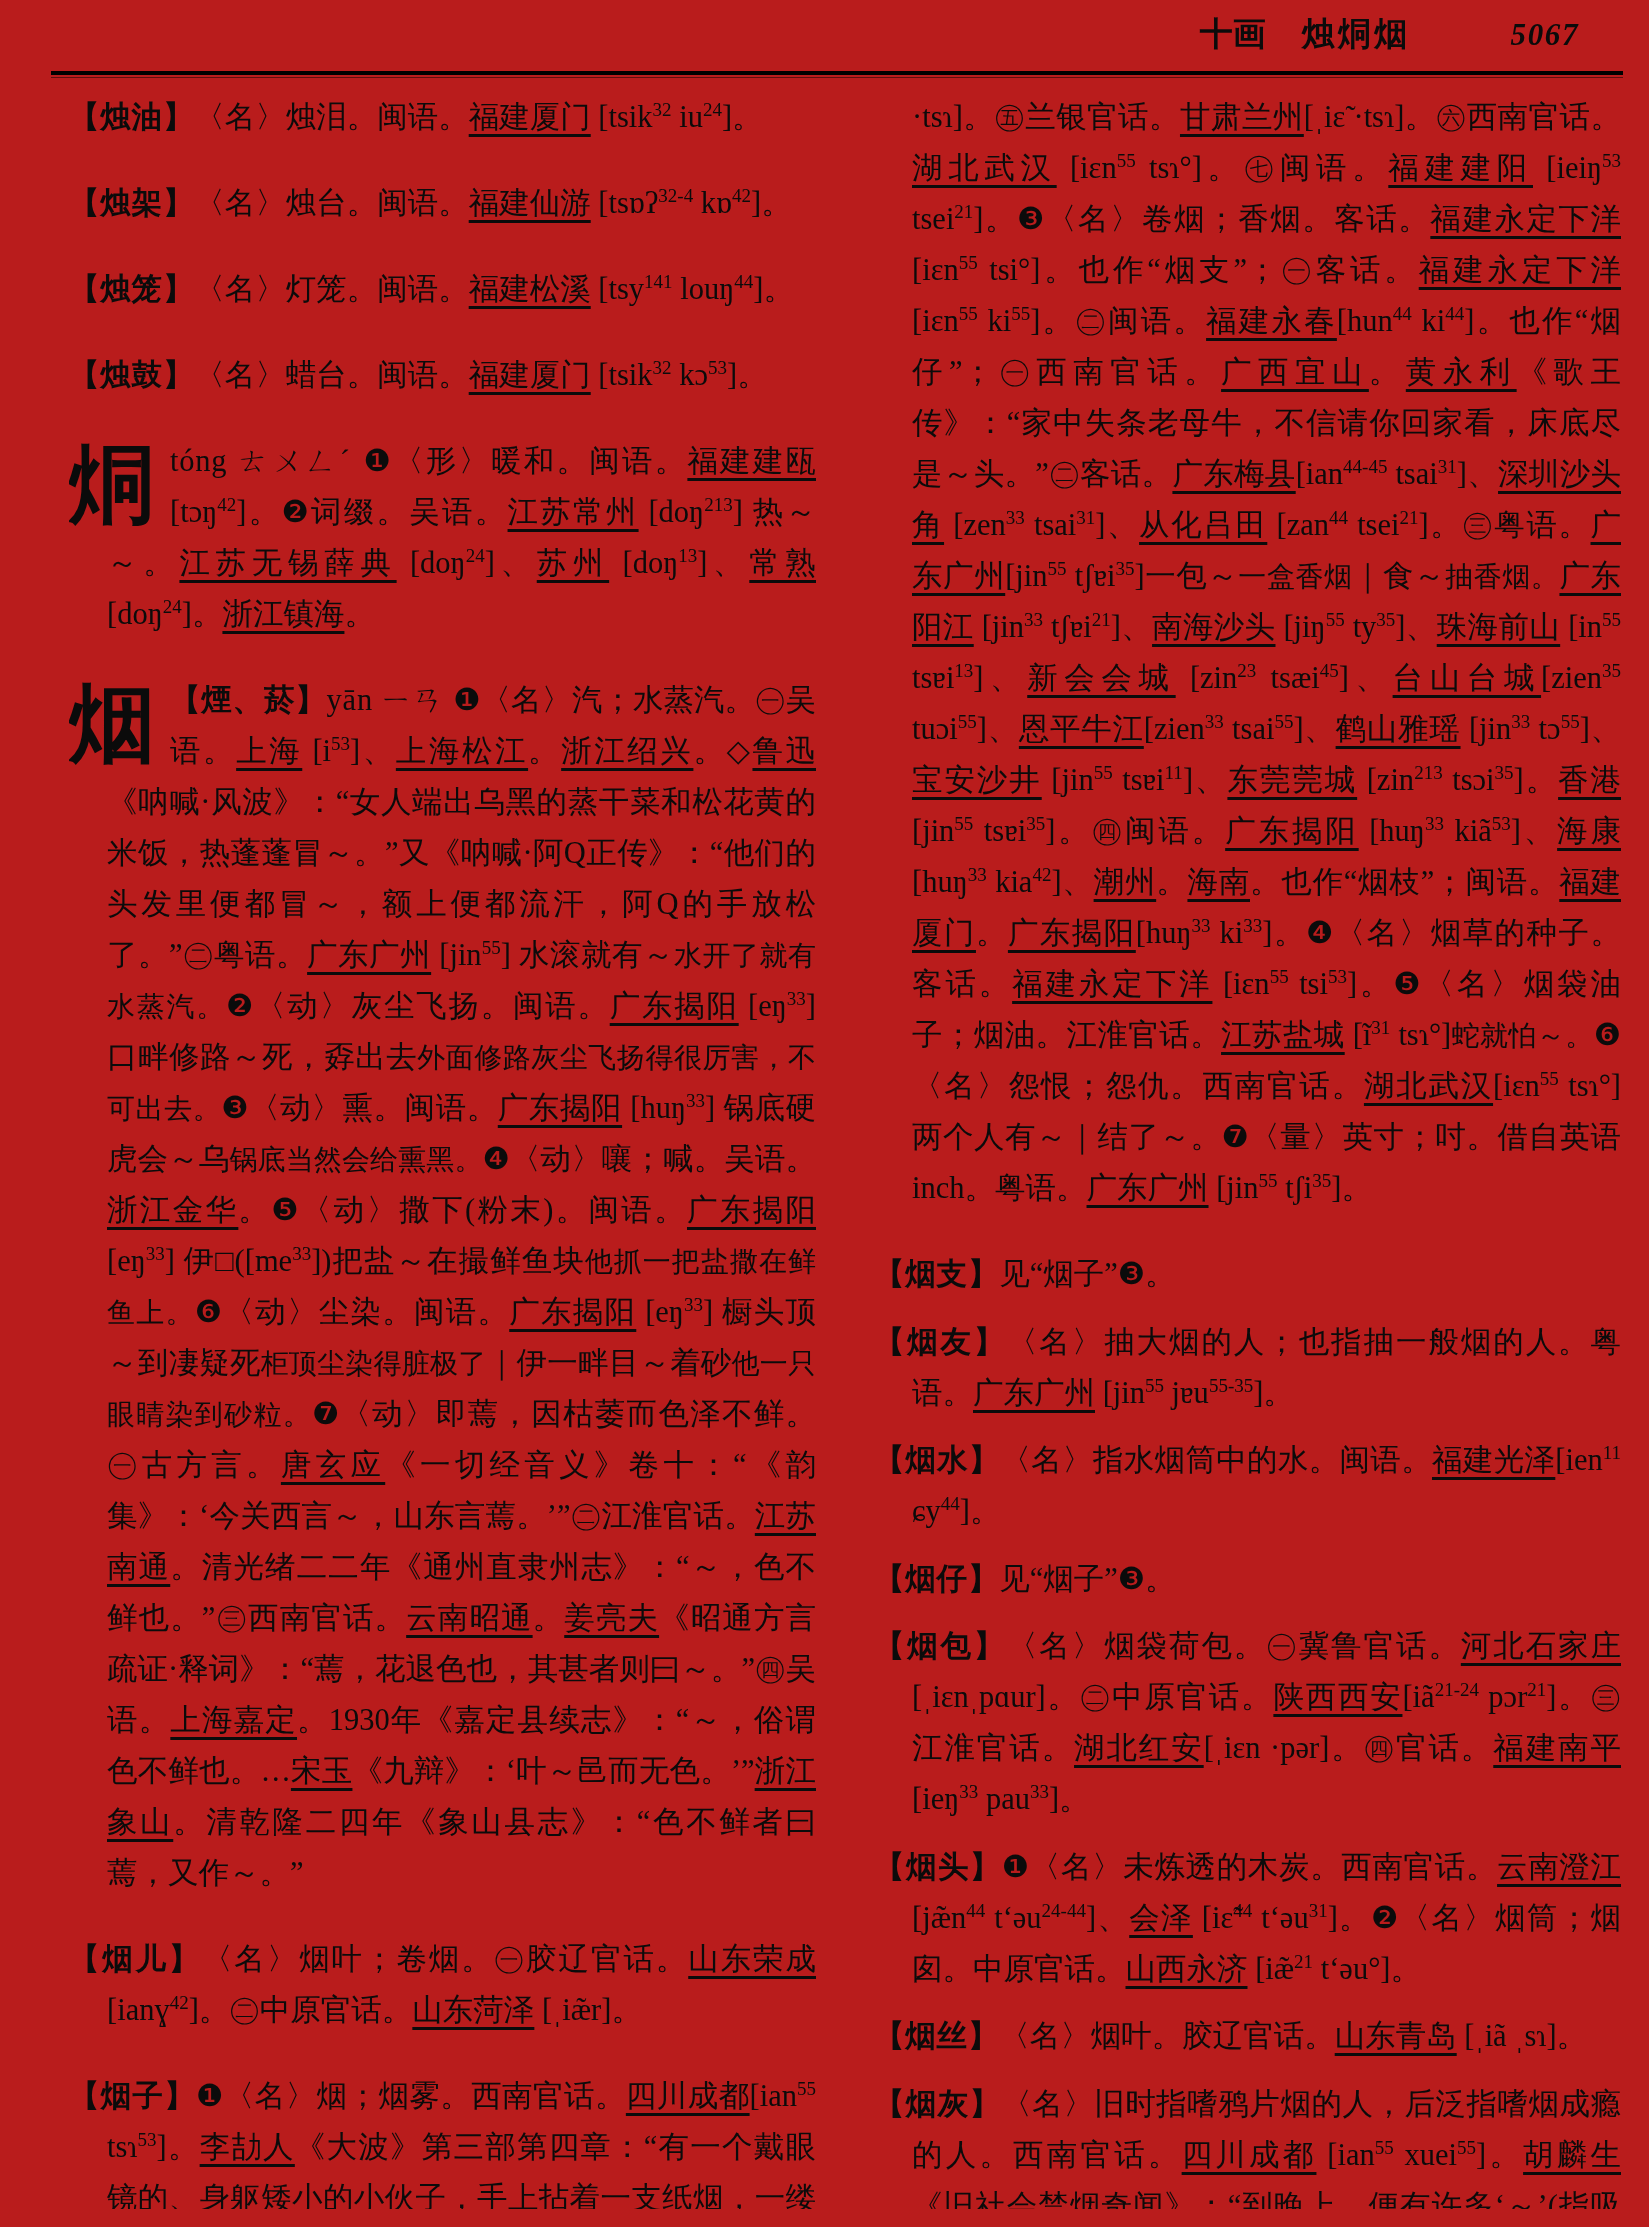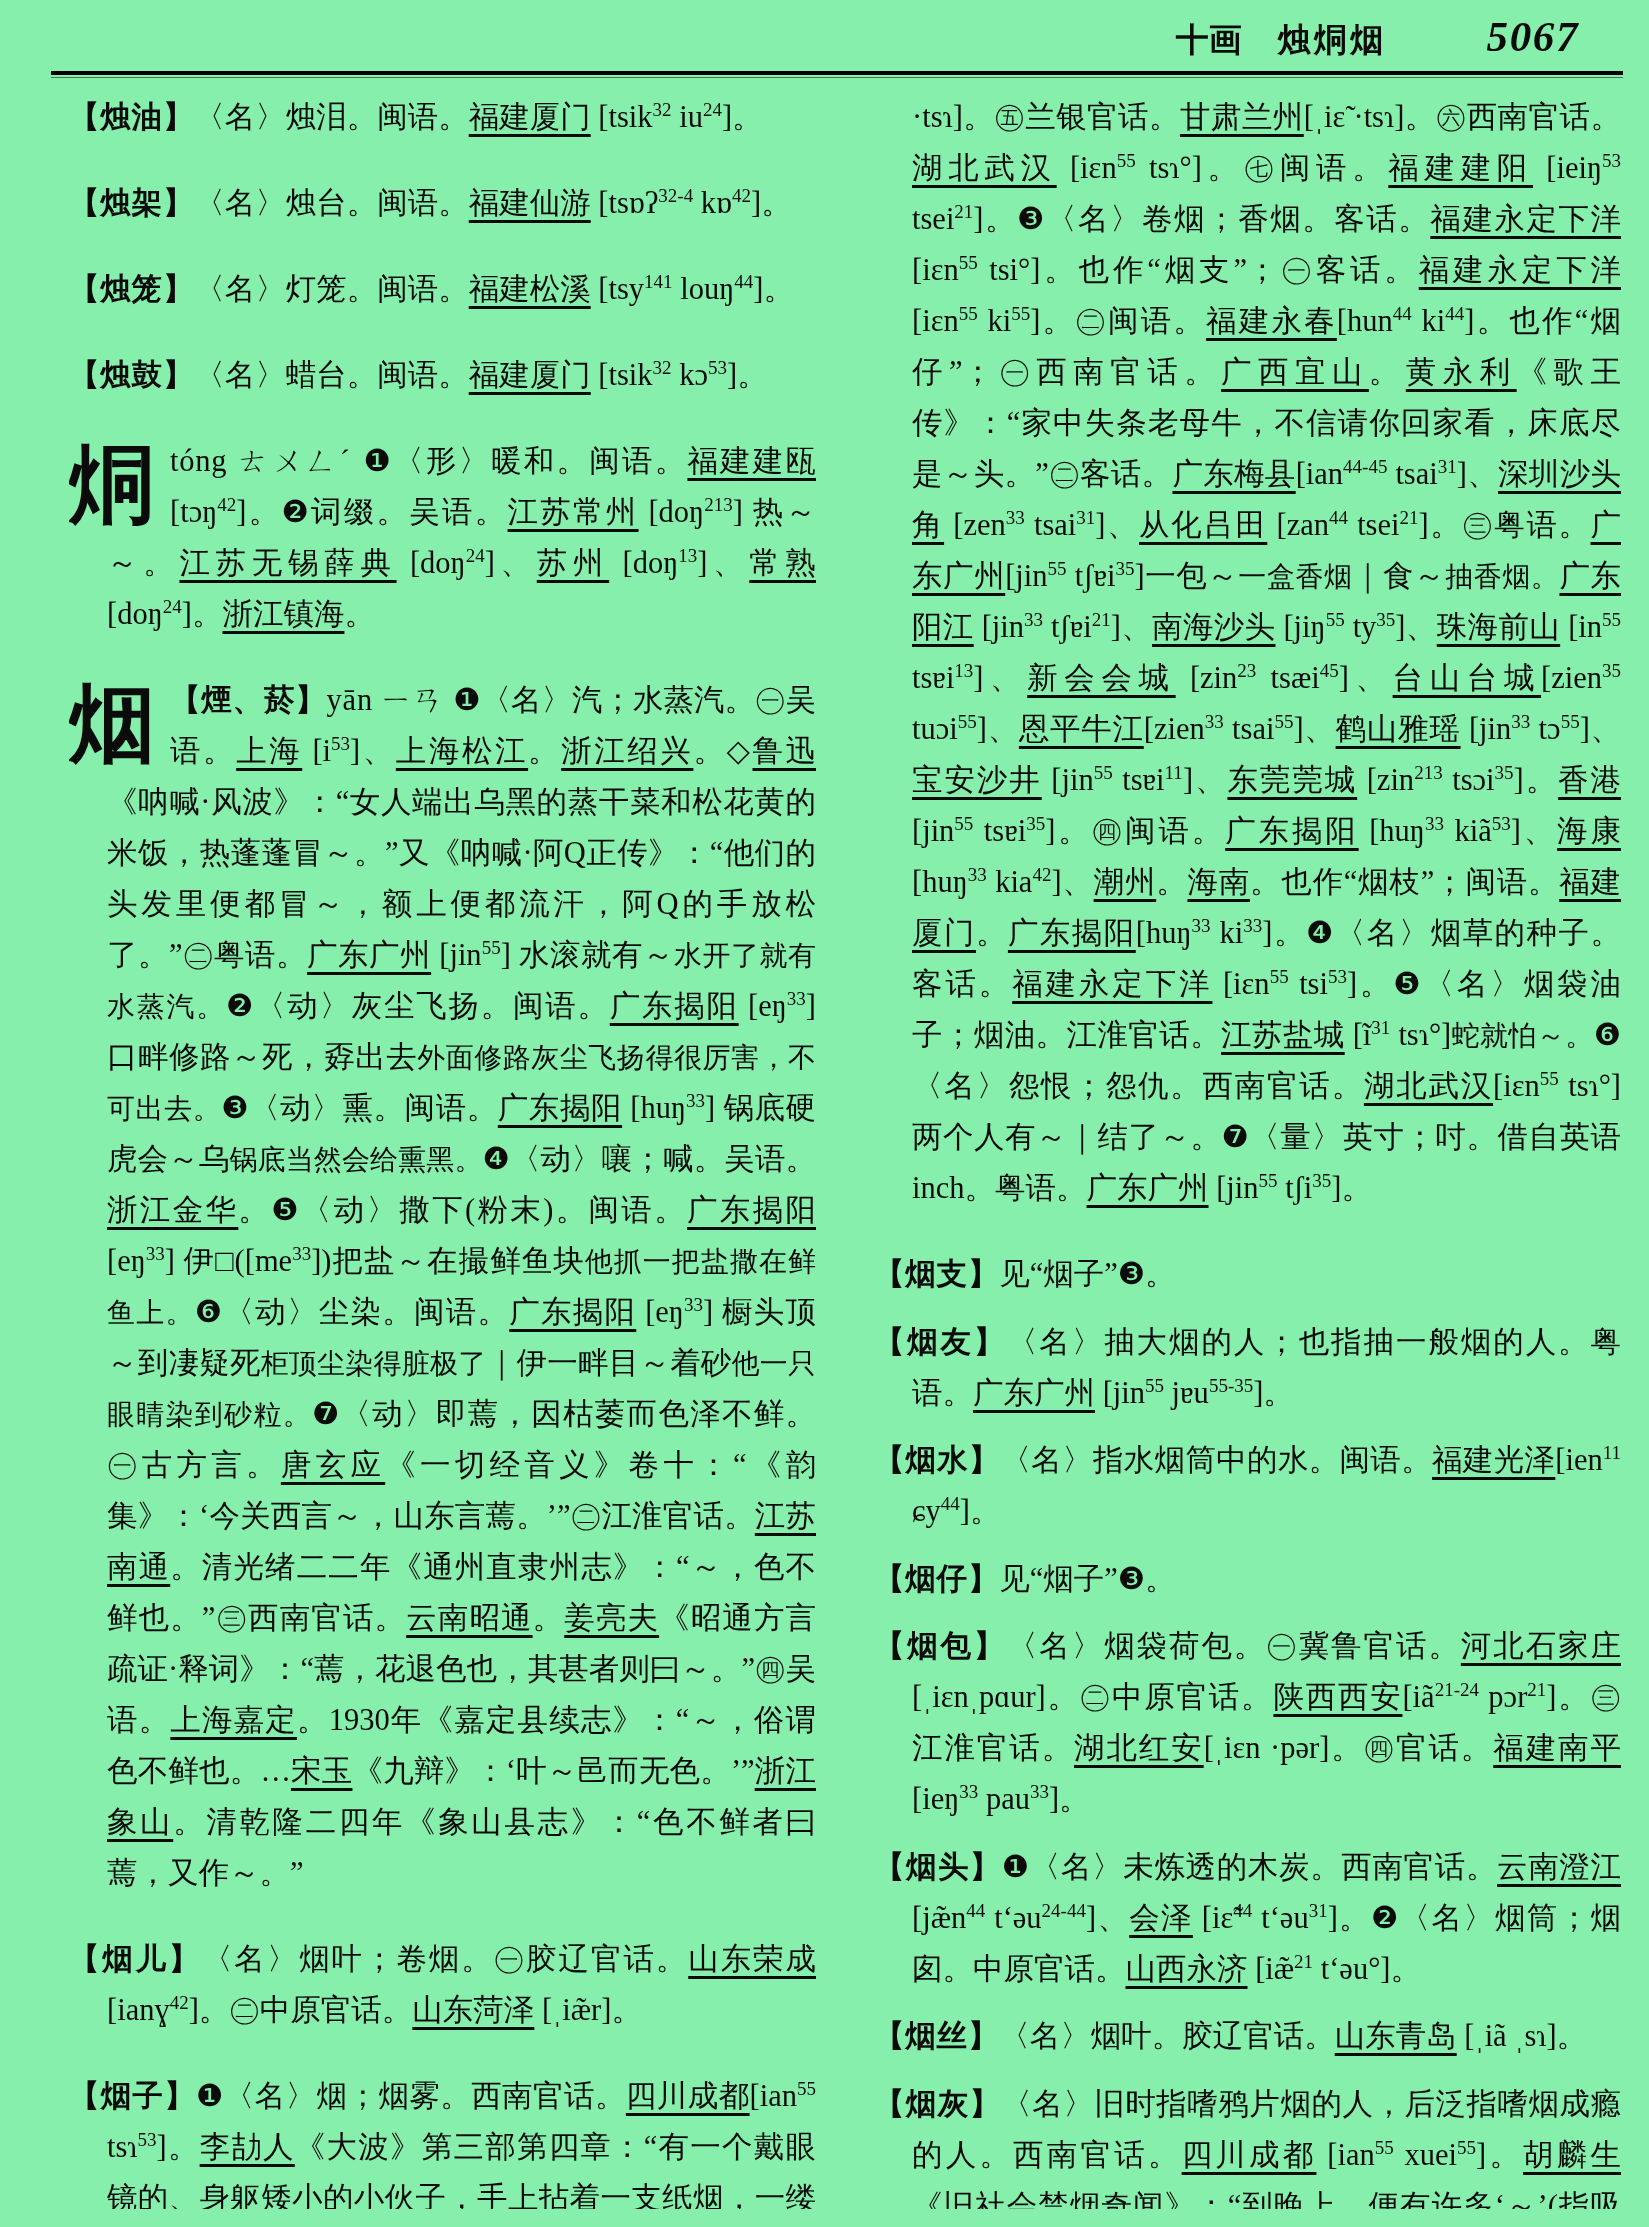--- a/index.html
+++ b/index.html
@@ -1,22 +1,22 @@
 <!DOCTYPE html>
 <html style="font-size:13.2px"><head>
 <meta charset="utf-8">
 <style>
   html,body{margin:0;padding:0;background:#d8d6d0;}
-  .page{position:relative;width:1650px;height:2227px;background:#86efac;
+  .page{position:relative;width:1650px;height:2227px;background:#b91c1c;
         font-family:"Liberation Serif","DejaVu Serif",serif;color:#0b0b0b;overflow:hidden;}
   .header{position:absolute;top:11.5px;right:71px;font-weight:700;font-size:33px;
           display:flex;align-items:baseline;white-space:nowrap;}
   .header .sec{margin-right:36px;}
   .header .hws{margin-right:100px;letter-spacing:3.3px;}
-  .header .pageno{font-size:43px;font-style:italic;letter-spacing:1.6px;}
+  .header .pageno{font-size:31px;font-style:italic;letter-spacing:1.6px;}
   .rule{position:absolute;top:71px;left:51px;width:1572px;height:4.1px;background:#000;}
   .rule2{position:absolute;top:77px;left:51px;width:1572px;height:0.8px;background:#000;opacity:.5;}
   .col{position:absolute;top:92px;width:747px;font-size:30.5px;line-height:51px;
        text-align:justify;overflow:hidden;height:2117px;}
   .col-left{left:69px;}
   .col-right{left:874px;}
   .entry{margin:0 0 16.5px 0;padding-left:38px;text-indent:-38px;}
   .e-sep{margin-bottom:35px;}
   .e-cont{text-indent:0;}
   .e-big{text-indent:0;}

